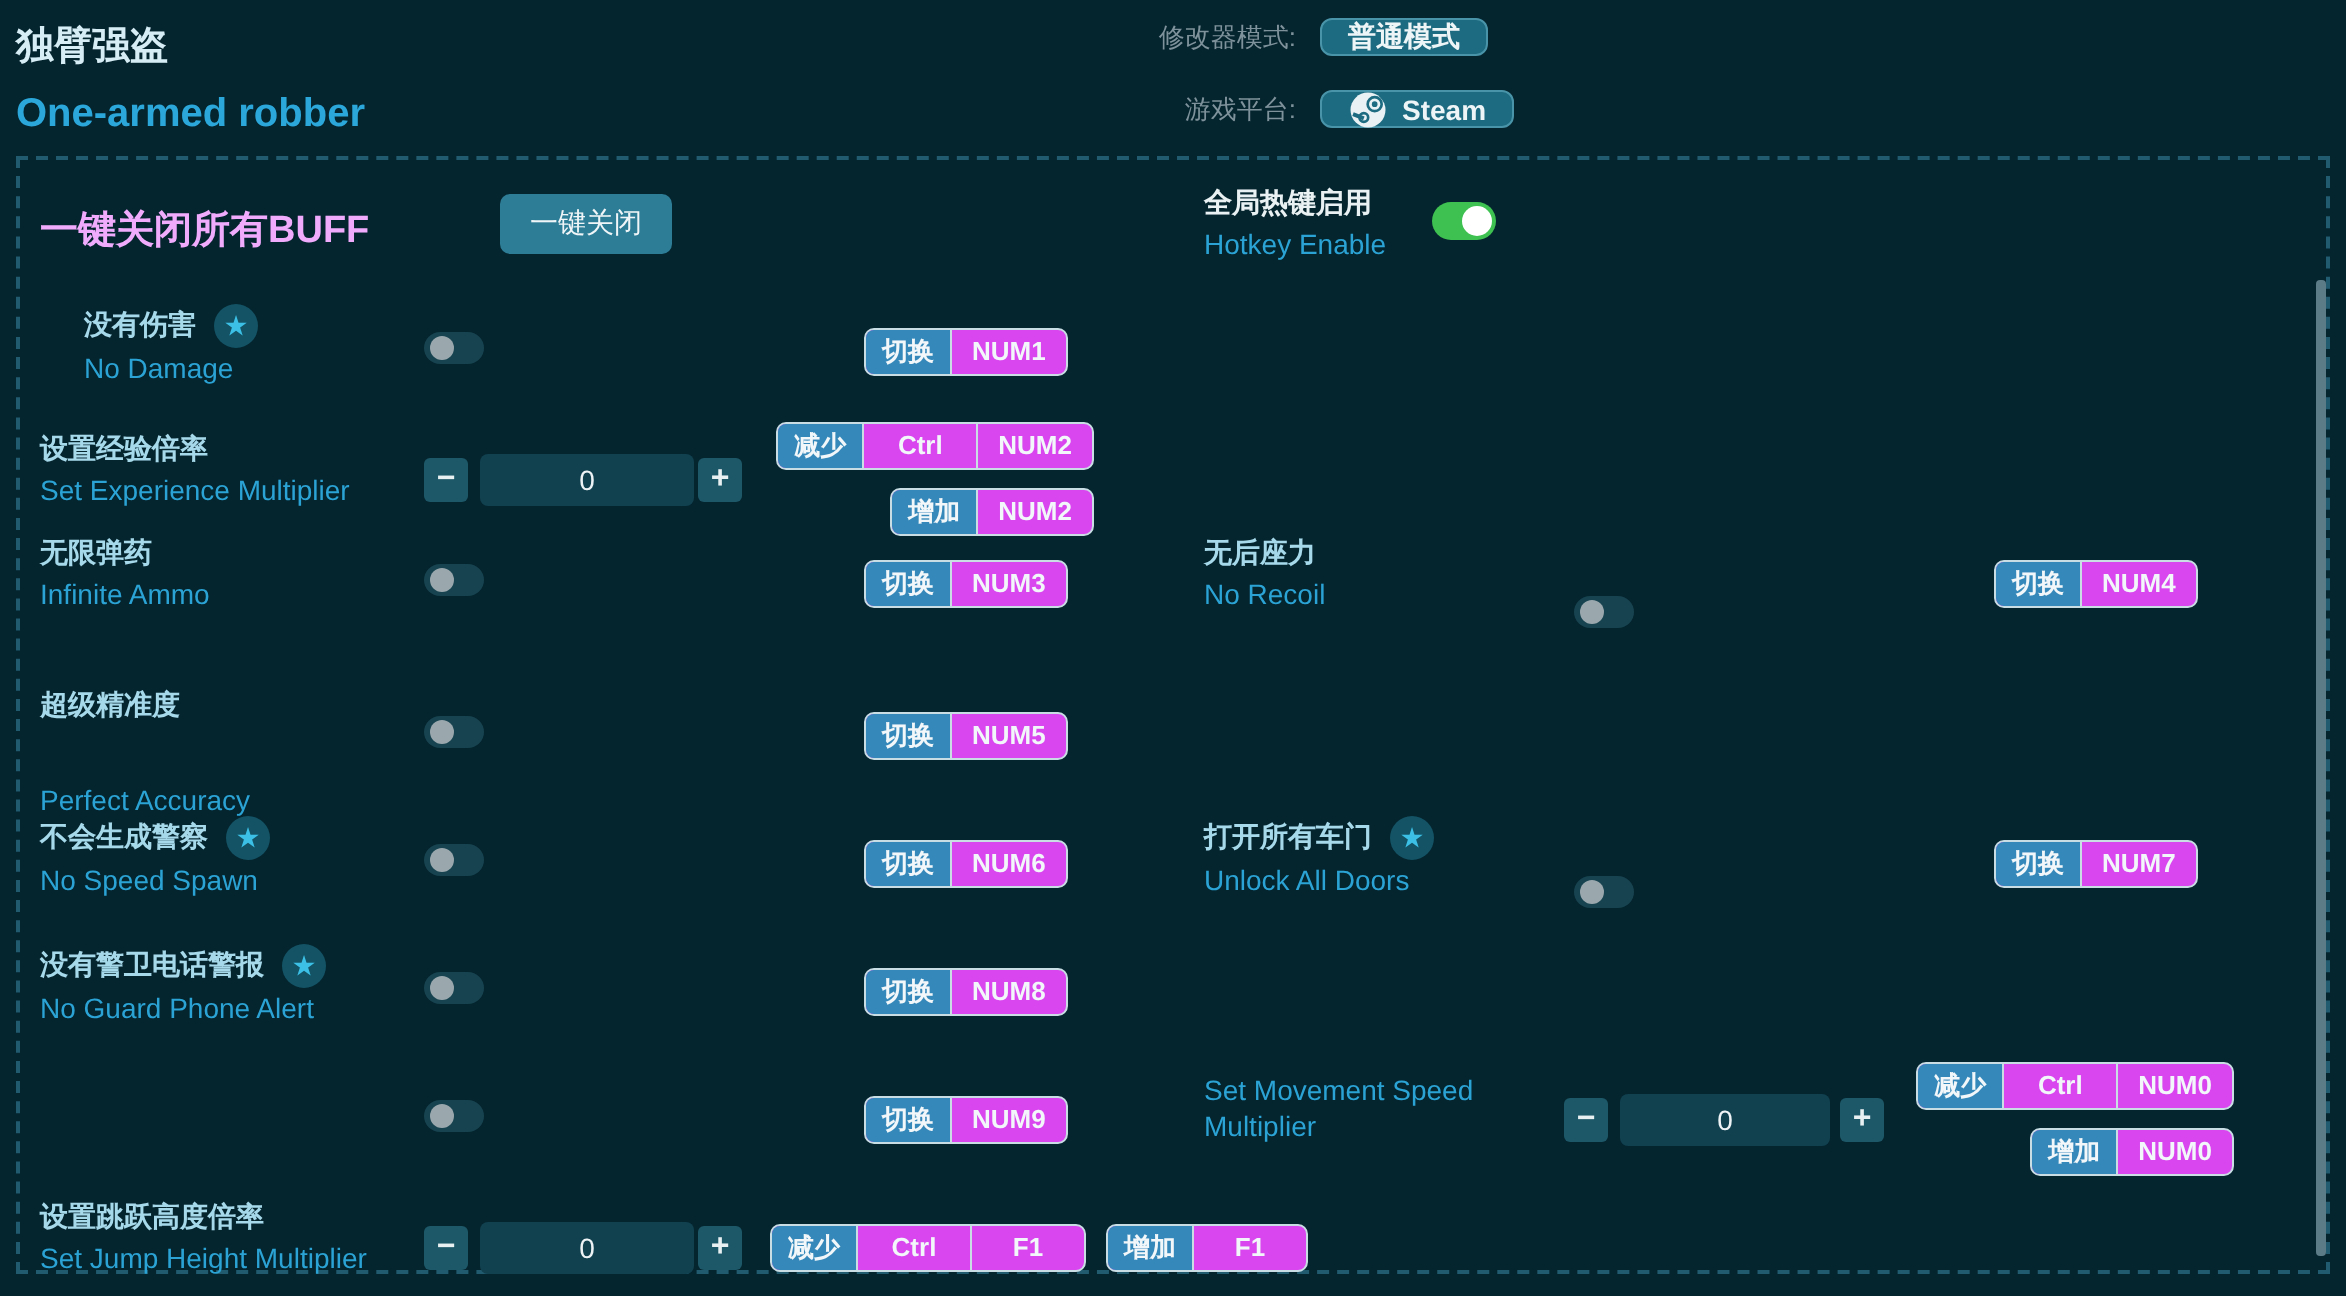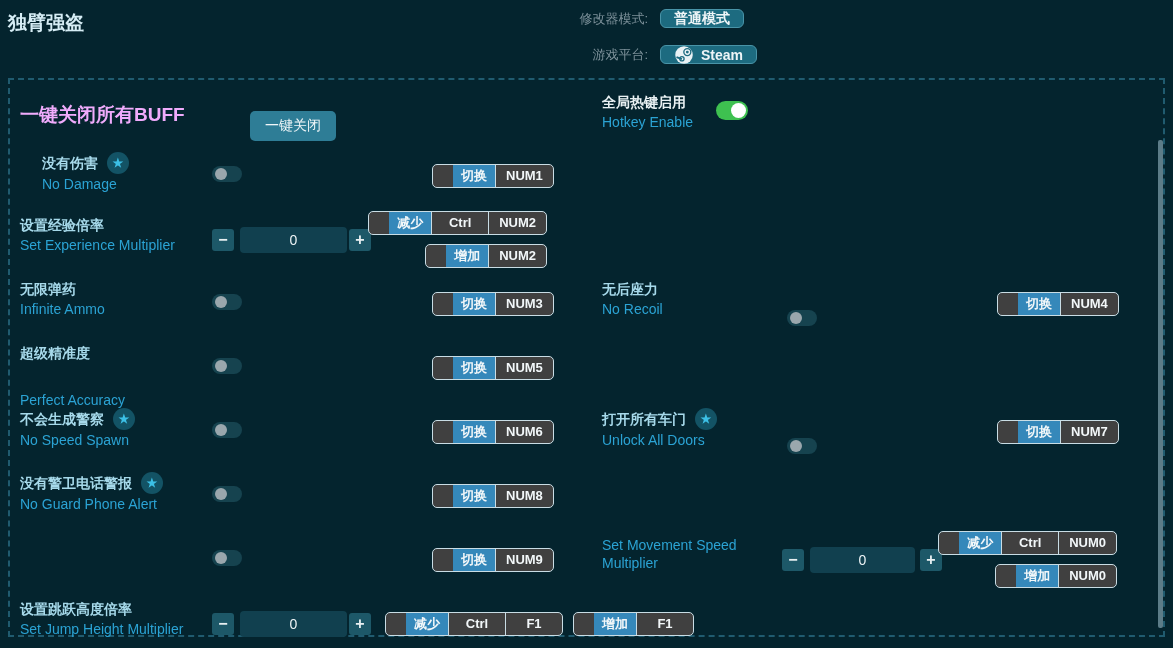--- a/index.html
+++ b/index.html
@@ -28,21 +28,21 @@
         display:inline-flex;align-items:center;justify-content:center;flex:0 0 auto;}
 
   
   .toggle{width:30px;height:16px;border-radius:9px;background:#16434f;position:relative;cursor:pointer;}
   .toggle .knob{width:12px;height:12px;border-radius:50%;background:#9aa7ad;position:absolute;top:2px;left:3px;}
   .toggle.on{background:#3ec150;width:32px;height:19px;border-radius:10px;}
   .toggle.on .knob{background:#ffffff;width:15px;height:15px;left:auto;right:2px;}
 
   
   .hk{display:inline-flex;align-items:stretch;border:1px solid #c9dde5;border-radius:5px;overflow:hidden;
-      background:#404040;font-size:13px;font-weight:bold;color:#f2f7f9;height:22px;line-height:22px;cursor:pointer;white-space:nowrap;padding-left:20px;}
+      background:#d946ef;font-size:13px;font-weight:bold;color:#f2f7f9;height:22px;line-height:22px;cursor:pointer;white-space:nowrap;}
   .hk .lab{background:#3588ba;padding:0 8px;}
   .hk .key{padding:0 10px;border-left:1px solid #c9dde5;min-width:36px;text-align:center;}
   .hk-stack{display:flex;flex-direction:column;align-items:flex-end;gap:9px;}
   .hk-line{display:flex;flex-direction:row;gap:10px;}
 
   
   .step-btn{width:22px;height:22px;background:#1d5868;color:#e8f0f2;border-radius:3px;display:flex;
             align-items:center;justify-content:center;font-size:16px;font-weight:bold;cursor:pointer;}
   .step-val{width:107px;height:26px;background:#11404f;border-radius:4px;color:#eef4f6;display:flex;
             align-items:center;justify-content:center;font-size:14px;}
@@ -57,20 +57,21 @@
   .scrollthumb{position:absolute;left:1158px;top:140px;width:5px;height:488px;background:#5c7c88;border-radius:2px;cursor:pointer;}
 
   .steam-icon{width:20px;height:20px;flex:0 0 auto;}
 </style>
 </head>
 <body>
 
 <div id="app">
 
   <div class="title-zh">独臂强盗</div>
+  <div class="title-en">One-armed robber</div>
 
   <div class="hdr-field" style="left:570px;top:9px;">
     <span class="hdr-lab">修改器模式:</span>
     <button class="btn-teal">
       <span>普通模式</span>
     </button>
   </div>
 
   <div class="hdr-field" style="left:570px;top:45px;">
     <span class="hdr-lab">游戏平台:</span>
@@ -83,21 +84,21 @@
         <circle cx="9.5" cy="16.5" r="2.6" fill="none" stroke="#1d6b80" stroke-width="1.6"></circle>
       </svg>
       <span>Steam</span>
     </button>
   </div>
 
   <div class="panel">
 
     <div class="row" style="top:13px;height:36px;">
       <div class="buff-label" style="left:10px;top:9px;">一键关闭所有BUFF</div>
-      <button class="btn-close" style="left:240px;top:18px;">一键关闭</button>
+      <button class="btn-close" style="left:240px;top:4px;">一键关闭</button>
       <div class="name hotkey-enable" style="left:592px;top:0;">
         <span class="zh">全局热键启用</span>
         <span class="en">Hotkey Enable</span>
       </div>
       <div class="toggle on" style="left:706px;top:8px;">
           <div class="knob"></div>
         </div>
     </div>
 
     <div class="row" style="top:72px;">
@@ -133,21 +134,21 @@
             <span class="key">Ctrl</span>
             <span class="key">NUM2</span>
         </div>
         <div class="hk">
           <span class="lab">增加</span>
             <span class="key">NUM2</span>
         </div>
       </div>
     </div>
 
-    <div class="row" style="top:200px;">
+    <div class="row" style="top:188px;">
       <div class="name" style="left:10px;">
         <span class="zh">
             <span>无限弹药</span>
           </span>
         <span class="en">Infinite Ammo</span>
       </div>
       <div class="toggle" style="left:202px;top:14px;">
           <div class="knob"></div>
         </div>
       <div class="hk" style="left:422px;top:12px;">

